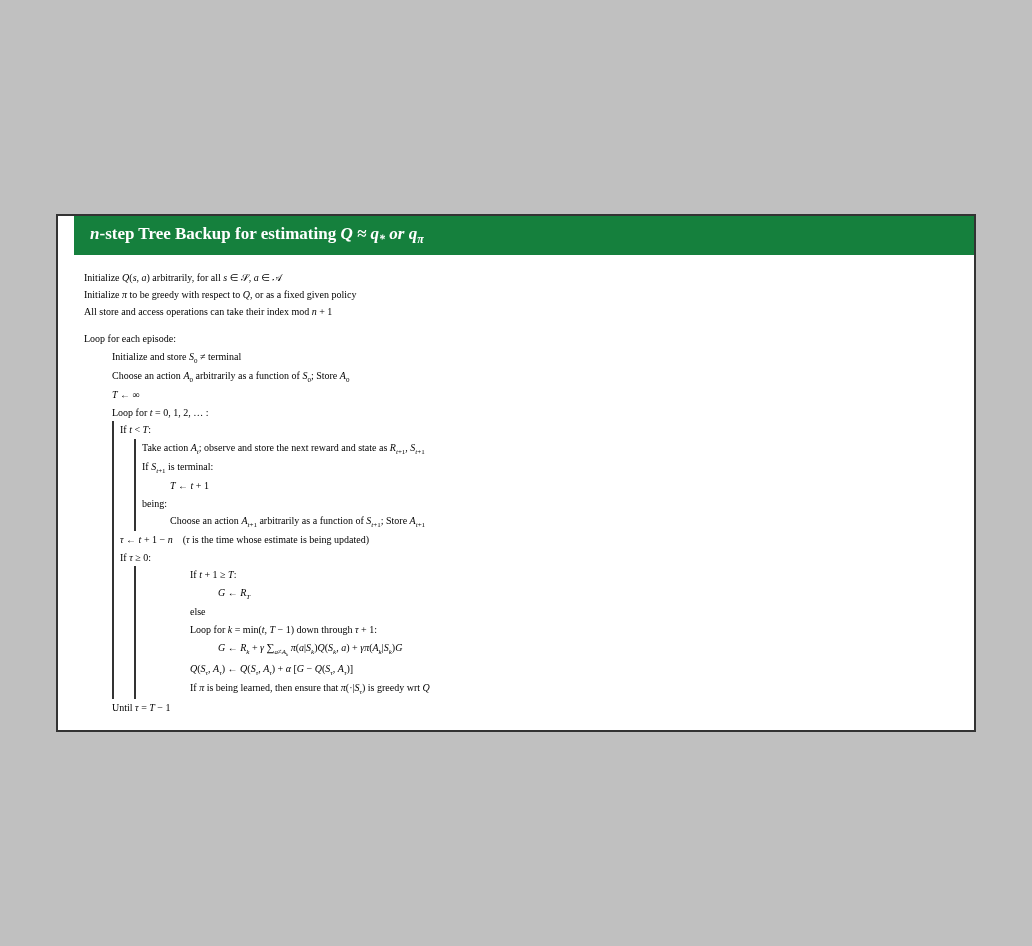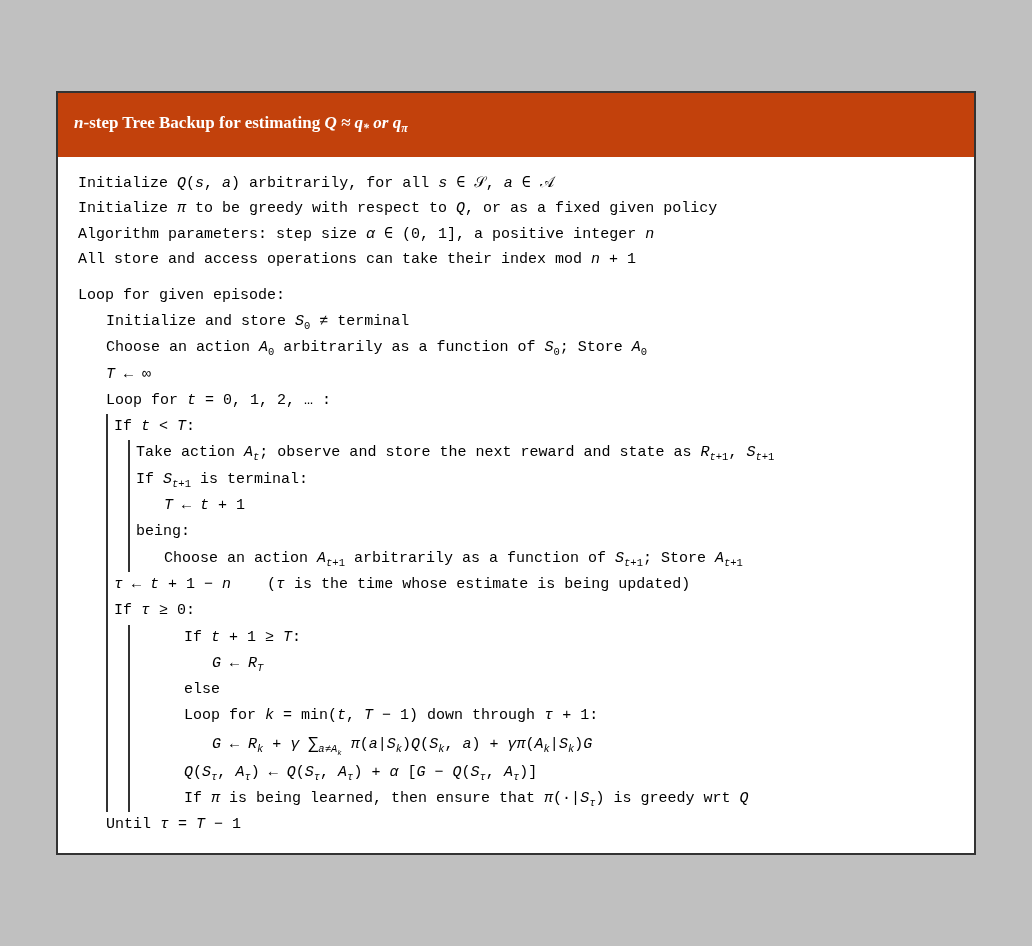--- a/index.html
+++ b/index.html
@@ -10,32 +10,32 @@
       align-items: center;
       min-height: 100vh;
       font-family: 'Times New Roman', Times, serif;
     }
     .algorithm-box {
       width: 920px;
       border: 2px solid #333;
       background: #fff;
     }
     .algo-header {
-      background: #c2410c;
+      background: #15803d;
       color: #fff;
-      padding: 20px 16px;
+      padding: 8px 16px;
       font-size: 17px;
       font-weight: bold;
       font-style: italic;
+      margin-left: 16px;
     }
     .algo-body {
-      padding: 14px 18px 14px 20px;
-      font-size: 15px;
+      padding: 14px 18px 14px 26px;
+      font-size: 10px;
       line-height: 1.7;
-      font-family: Liberation Mono, monospace;
     }
     .init-block {
       margin-bottom: 10px;
     }
     .init-block p {
       margin: 0;
     }
     .loop-block {
       margin-top: 4px;
     }
@@ -58,26 +58,25 @@
 
 <div class="algorithm-box">
   <div class="algo-header">
     <span style="font-style:italic;">n</span><span style="font-weight:bold; font-style:normal;">-step Tree Backup for estimating </span><span style="font-style:italic; font-weight:bold;">Q ≈ q<sub>*</sub> or q<sub>π</sub></span>
   </div>
   <div class="algo-body">
 
     <div class="init-block">
       <p>Initialize <i>Q</i>(<i>s</i>, <i>a</i>) arbitrarily, for all <i>s</i> ∈ 𝒮, <i>a</i> ∈ 𝒜</p>
       <p>Initialize <i>π</i> to be greedy with respect to <i>Q</i>, or as a fixed given policy</p>
-      <p>Algorithm parameters: step size <i>α</i> ∈ (0, 1], a positive integer <i>n</i></p>
       <p>All store and access operations can take their index mod <i>n</i> + 1</p>
     </div>
 
     <div class="loop-block">
-      <span class="line">Loop for given episode:</span>
+      <span class="line">Loop for each episode:</span>
 
       <div class="indent1">
         <span class="line">Initialize and store <i>S</i><sub>0</sub> ≠ terminal</span>
         <span class="line">Choose an action <i>A</i><sub>0</sub> arbitrarily as a function of <i>S</i><sub>0</sub>; Store <i>A</i><sub>0</sub></span>
         <span class="line"><i>T</i> ← ∞</span>
         <span class="line">Loop for <i>t</i> = 0, 1, 2, … :</span>
       </div>
 
       <div style="display:flex; align-items:flex-start; padding-left:28px;">
         <div class="bar"></div>

